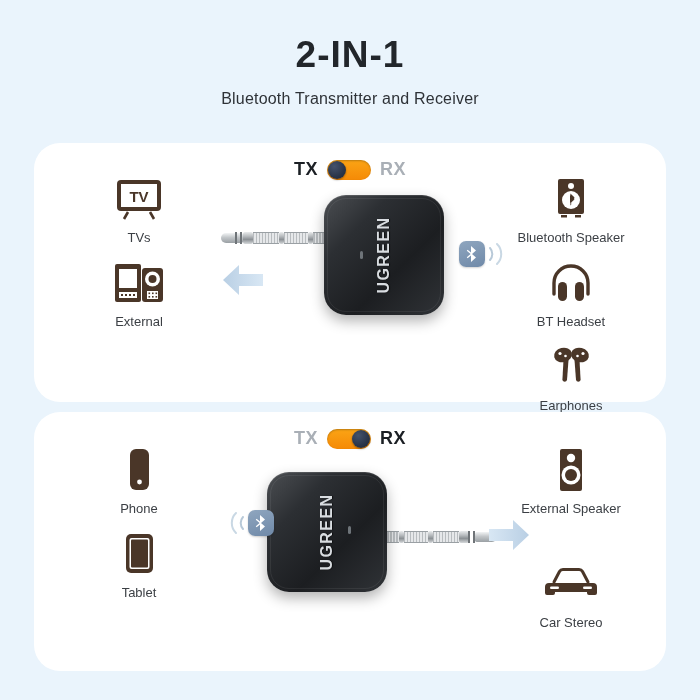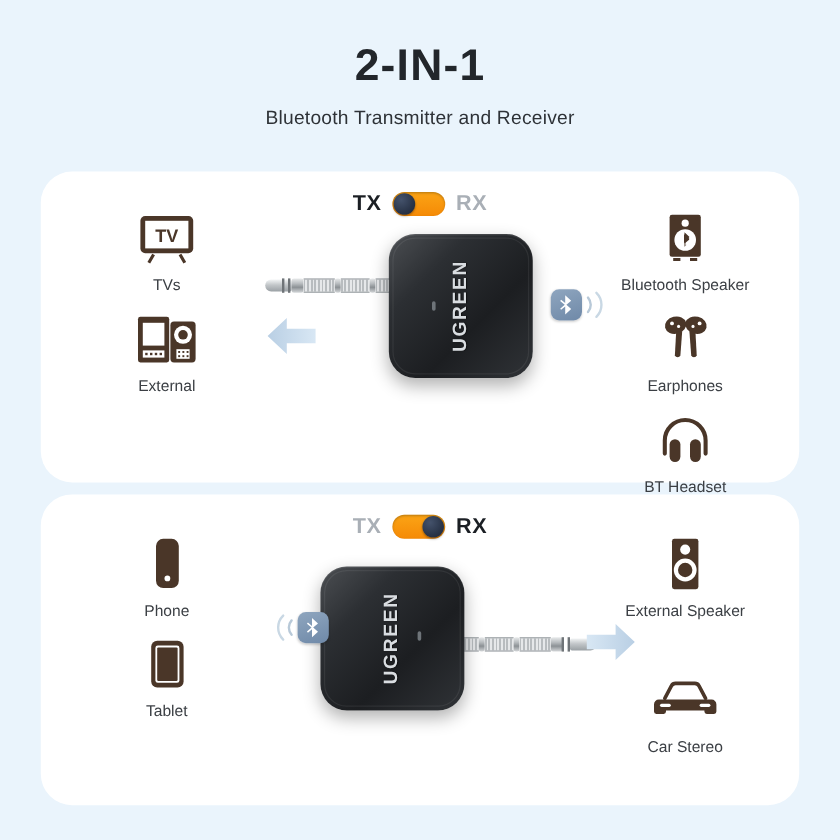--- a/index.html
+++ b/index.html
@@ -242,48 +242,48 @@
             <circle class="bi" cx="37.5" cy="34.5" r="1.1"></circle>
             <rect class="bi" x="18" y="39" width="6" height="2.5"></rect>
             <rect class="bi" x="32" y="39" width="6" height="2.5"></rect>
           </svg>
         </span>
         <span class="cap">Bluetooth Speaker</span>
       </div>
 
       <div class="item">
         <span class="glyph">
+          <svg width="56" height="44" viewBox="0 0 56 44">
+            <path class="bi-s" stroke-width="3.4" stroke-linecap="round" d="M11 33 V22 A17 17 0 0 1 45 22 V33"></path>
+            <rect class="bi" x="15" y="21" width="9" height="19" rx="4.5"></rect>
+            <rect class="bi" x="32" y="21" width="9" height="19" rx="4.5"></rect>
+          </svg>
+        </span>
+        <span class="cap">BT Headset</span>
+      </div>
+
+      <div class="item">
+        <span class="glyph">
           <svg width="56" height="46" viewBox="0 0 56 46">
             <g>
               <ellipse class="bi" cx="20" cy="11" rx="9" ry="7.2" transform="rotate(-14 20 11)"></ellipse>
               <circle fill="#ffffff" cx="17" cy="9.5" r="1.6"></circle>
               <circle fill="#ffffff" cx="22.5" cy="12" r="1.3"></circle>
               <path class="bi" d="M20.5 16 L25.5 16 L24 36 a2.4 2.4 0 0 1 -4.6 0 Z"></path>
             </g>
             <g>
               <ellipse class="bi" cx="37" cy="11" rx="9" ry="7.2" transform="rotate(14 37 11)"></ellipse>
               <circle fill="#ffffff" cx="40" cy="9.5" r="1.6"></circle>
               <circle fill="#ffffff" cx="34.5" cy="12" r="1.3"></circle>
               <path class="bi" d="M31.5 16 L36.5 16 L37.6 36 a2.4 2.4 0 0 1 -4.6 0 Z"></path>
             </g>
           </svg>
         </span>
         <span class="cap">Earphones</span>
       </div>
-
-      <div class="item">
-        <span class="glyph">
-          <svg width="56" height="44" viewBox="0 0 56 44">
-            <path class="bi-s" stroke-width="3.4" stroke-linecap="round" d="M11 33 V22 A17 17 0 0 1 45 22 V33"></path>
-            <rect class="bi" x="15" y="21" width="9" height="19" rx="4.5"></rect>
-            <rect class="bi" x="32" y="21" width="9" height="19" rx="4.5"></rect>
-          </svg>
-        </span>
-        <span class="cap">BT Headset</span>
-      </div>
     </div>
 
     <div class="center-stage">
 
       <div class="cable" style="left:12px; top:32px; width:128px;">
         <div class="tip l" style="left:0px; width:22px;"></div>
         <div class="ring" style="left:14px;"></div>
         <div class="ring" style="left:19px;"></div>
         <div class="jack-shaft" style="left:22px; width:10px;"></div>
         <div class="knurl" style="left:32px; width:26px;"></div>

